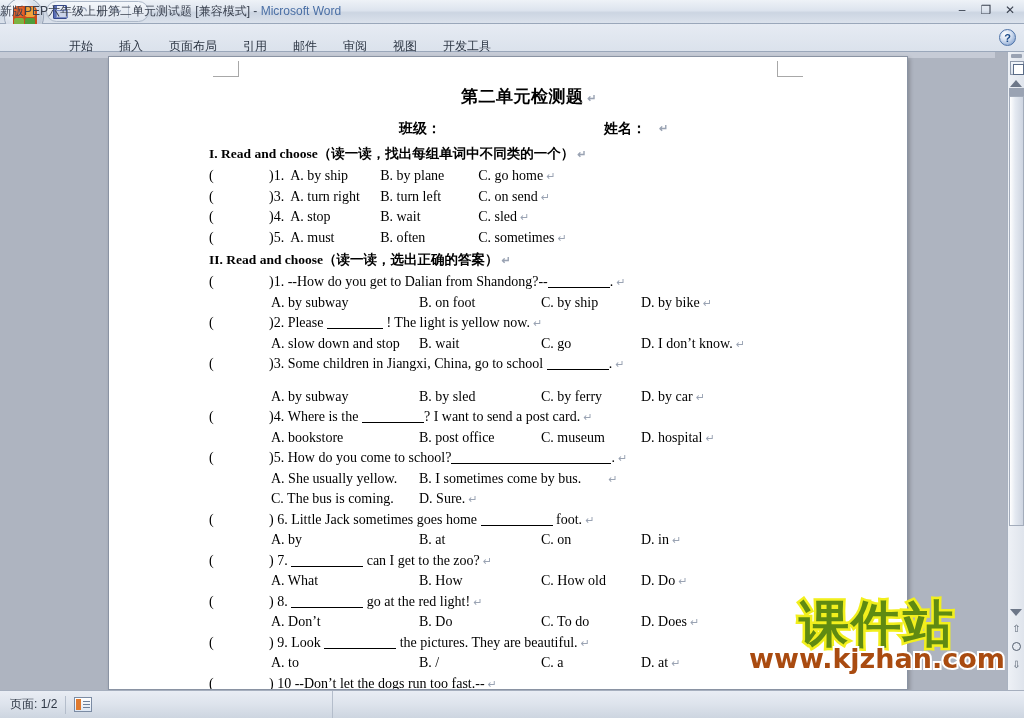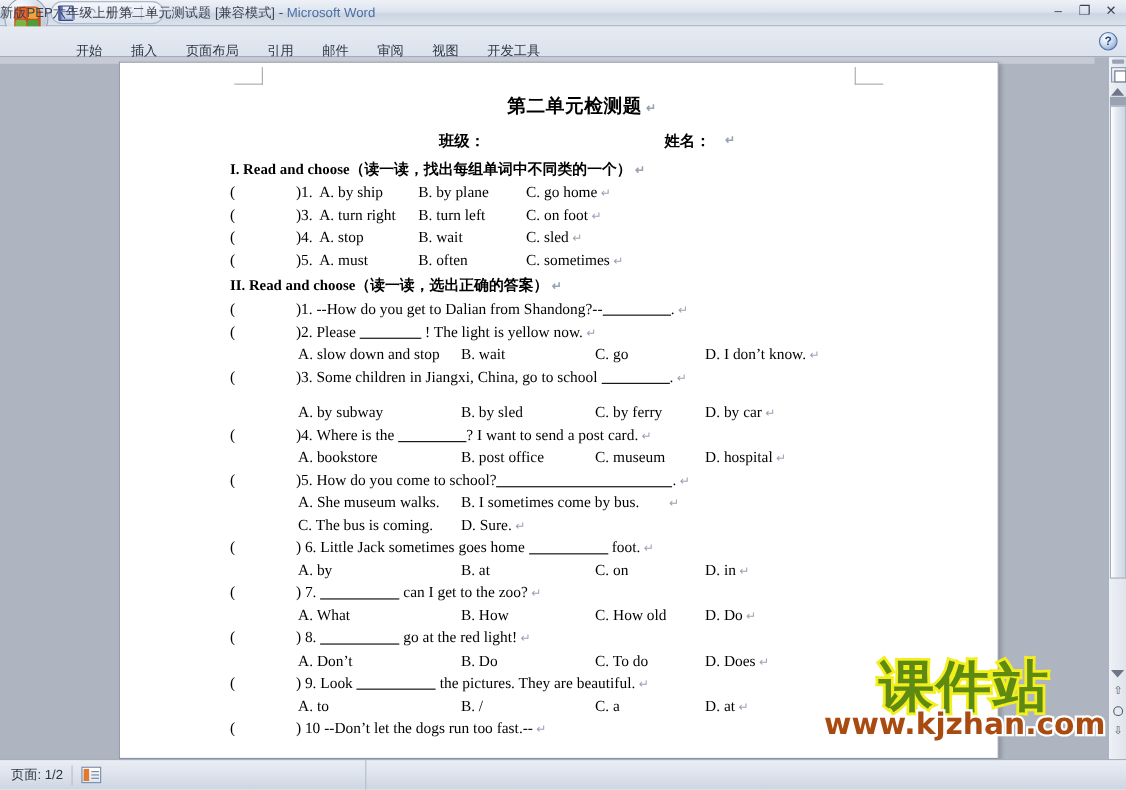--- a/index.html
+++ b/index.html
@@ -253,33 +253,34 @@
       <div class="mark tr"></div>
       <div class="doc" id="doc-body">
           <div class="doc-title">第二单元检测题<span class="pilcrow"> ↵</span></div>
           <div class="line-names">
             <span class="cls">班级：</span>
             <span class="nam">姓名：</span>
             <span class="pc"><span class="pilcrow"> ↵</span></span>
           </div>
           <div class="sec-head">I. Read and choose（读一读，找出每组单词中不同类的一个）<span class="pilcrow"> ↵</span></div>
           <div class="qline"><span style="display:inline-block;width:14px">(</span><span style="display:inline-block;width:46px"></span><span>)1.</span><span style="display:inline-block;width:96px;padding-left:6px">A. by ship</span><span style="display:inline-block;width:98px">B. by plane</span><span>C. go home</span><span class="pilcrow"> ↵</span></div>
-          <div class="qline"><span style="display:inline-block;width:14px">(</span><span style="display:inline-block;width:46px"></span><span>)3.</span><span style="display:inline-block;width:96px;padding-left:6px">A. turn right</span><span style="display:inline-block;width:98px">B. turn left</span><span>C. on foot</span><span class="pilcrow"> ↵</span></div>
+          <div class="qline"><span style="display:inline-block;width:14px">(</span><span style="display:inline-block;width:46px"></span><span>)3.</span><span style="display:inline-block;width:96px;padding-left:6px">A. turn right</span><span style="display:inline-block;width:98px">B. turn left</span><span>C. on send</span><span class="pilcrow"> ↵</span></div>
           <div class="qline"><span style="display:inline-block;width:14px">(</span><span style="display:inline-block;width:46px"></span><span>)4.</span><span style="display:inline-block;width:96px;padding-left:6px">A. stop</span><span style="display:inline-block;width:98px">B. wait</span><span>C. sled</span><span class="pilcrow"> ↵</span></div>
           <div class="qline"><span style="display:inline-block;width:14px">(</span><span style="display:inline-block;width:46px"></span><span>)5.</span><span style="display:inline-block;width:96px;padding-left:6px">A. must</span><span style="display:inline-block;width:98px">B. often</span><span>C. sometimes</span><span class="pilcrow"> ↵</span></div>
           <div class="sec-head">II. Read and choose（读一读，选出正确的答案）<span class="pilcrow"> ↵</span></div>
           <div class="qline"><span style="display:inline-block;width:14px">(</span><span style="display:inline-block;width:46px"></span><span>)1.&nbsp;</span><span>--How do you get to Dalian from Shandong?--</span><span class="blank" style="width:62px"></span><span>.</span><span class="pilcrow"> ↵</span></div>
+          <div class="opts" style="padding-left:62px"><span style="display:inline-block;width:148px">A. by subway</span><span style="display:inline-block;width:122px">B. on foot</span><span style="display:inline-block;width:100px">C. by ship</span><span style="display:inline-block;">D. by bike</span><span class="pilcrow"> ↵</span></div>
           <div class="qline"><span style="display:inline-block;width:14px">(</span><span style="display:inline-block;width:46px"></span><span>)2.&nbsp;</span><span>Please </span><span class="blank" style="width:56px"></span><span> ! The light is yellow now.</span><span class="pilcrow"> ↵</span></div>
           <div class="opts" style="padding-left:62px"><span style="display:inline-block;width:148px">A. slow down and stop</span><span style="display:inline-block;width:122px">B. wait</span><span style="display:inline-block;width:100px">C. go</span><span style="display:inline-block;">D. I don’t know.</span><span class="pilcrow"> ↵</span></div>
           <div class="qline"><span style="display:inline-block;width:14px">(</span><span style="display:inline-block;width:46px"></span><span>)3.&nbsp;</span><span>Some children in Jiangxi, China, go to school </span><span class="blank" style="width:62px"></span><span>.</span><span class="pilcrow"> ↵</span></div>
           <div class="opts" style="padding-left:62px"><span style="display:inline-block;width:148px">A. by subway</span><span style="display:inline-block;width:122px">B. by sled</span><span style="display:inline-block;width:100px">C. by ferry</span><span style="display:inline-block;margin-top:12px;">D. by car</span><span class="pilcrow"> ↵</span></div>
           <div class="qline"><span style="display:inline-block;width:14px">(</span><span style="display:inline-block;width:46px"></span><span>)4.&nbsp;</span><span>Where is the </span><span class="blank" style="width:62px"></span><span>? I want to send a post card.</span><span class="pilcrow"> ↵</span></div>
           <div class="opts" style="padding-left:62px"><span style="display:inline-block;width:148px">A. bookstore</span><span style="display:inline-block;width:122px">B. post office</span><span style="display:inline-block;width:100px">C. museum</span><span style="display:inline-block;">D. hospital</span><span class="pilcrow"> ↵</span></div>
           <div class="qline"><span style="display:inline-block;width:14px">(</span><span style="display:inline-block;width:46px"></span><span>)5.&nbsp;</span><span>How do you come to school?</span><span class="blank" style="width:160px"></span><span>.</span><span class="pilcrow"> ↵</span></div>
-          <div class="opts" style="padding-left:62px"><span style="display:inline-block;width:148px">A. She museum walks.</span><span>B. I sometimes  come by bus.</span><span style="padding-left:24px"><span class="pilcrow"> ↵</span></span></div>
+          <div class="opts" style="padding-left:62px"><span style="display:inline-block;width:148px">A. She usually yellow.</span><span>B. I sometimes  come by bus.</span><span style="padding-left:24px"><span class="pilcrow"> ↵</span></span></div>
           <div class="opts" style="padding-left:62px"><span style="display:inline-block;width:148px">C. The bus is coming.</span><span>D. Sure.</span><span class="pilcrow"> ↵</span></div>
           <div class="qline"><span style="display:inline-block;width:14px">(</span><span style="display:inline-block;width:46px"></span><span>) 6.&nbsp;</span><span>Little Jack sometimes goes home </span><span class="blank" style="width:72px"></span><span> foot.</span><span class="pilcrow"> ↵</span></div>
           <div class="opts" style="padding-left:62px"><span style="display:inline-block;width:148px">A. by</span><span style="display:inline-block;width:122px">B. at</span><span style="display:inline-block;width:100px">C. on</span><span style="display:inline-block;">D. in</span><span class="pilcrow"> ↵</span></div>
           <div class="qline"><span style="display:inline-block;width:14px">(</span><span style="display:inline-block;width:46px"></span><span>) 7.&nbsp;</span><span></span><span class="blank" style="width:72px"></span><span> can I get to the zoo?</span><span class="pilcrow"> ↵</span></div>
           <div class="opts" style="padding-left:62px"><span style="display:inline-block;width:148px">A. What</span><span style="display:inline-block;width:122px">B. How</span><span style="display:inline-block;width:100px">C. How old</span><span style="display:inline-block;">D. Do</span><span class="pilcrow"> ↵</span></div>
           <div class="qline"><span style="display:inline-block;width:14px">(</span><span style="display:inline-block;width:46px"></span><span>) 8.&nbsp;</span><span></span><span class="blank" style="width:72px"></span><span> go at the red light!</span><span class="pilcrow"> ↵</span></div>
           <div class="opts" style="padding-left:62px"><span style="display:inline-block;width:148px">A. Don’t</span><span style="display:inline-block;width:122px">B. Do</span><span style="display:inline-block;width:100px">C. To do</span><span style="display:inline-block;">D. Does</span><span class="pilcrow"> ↵</span></div>
           <div class="qline"><span style="display:inline-block;width:14px">(</span><span style="display:inline-block;width:46px"></span><span>) 9.&nbsp;</span><span>Look </span><span class="blank" style="width:72px"></span><span> the pictures. They are beautiful.</span><span class="pilcrow"> ↵</span></div>
           <div class="opts" style="padding-left:62px"><span style="display:inline-block;width:148px">A. to</span><span style="display:inline-block;width:122px">B. /</span><span style="display:inline-block;width:100px">C. a</span><span style="display:inline-block;">D. at</span><span class="pilcrow"> ↵</span></div>
           <div class="qline"><span style="display:inline-block;width:14px">(</span><span style="display:inline-block;width:46px"></span><span>) 10&nbsp;</span><span>--Don’t let the dogs run too fast.--</span><span></span><span class="pilcrow"> ↵</span></div>

